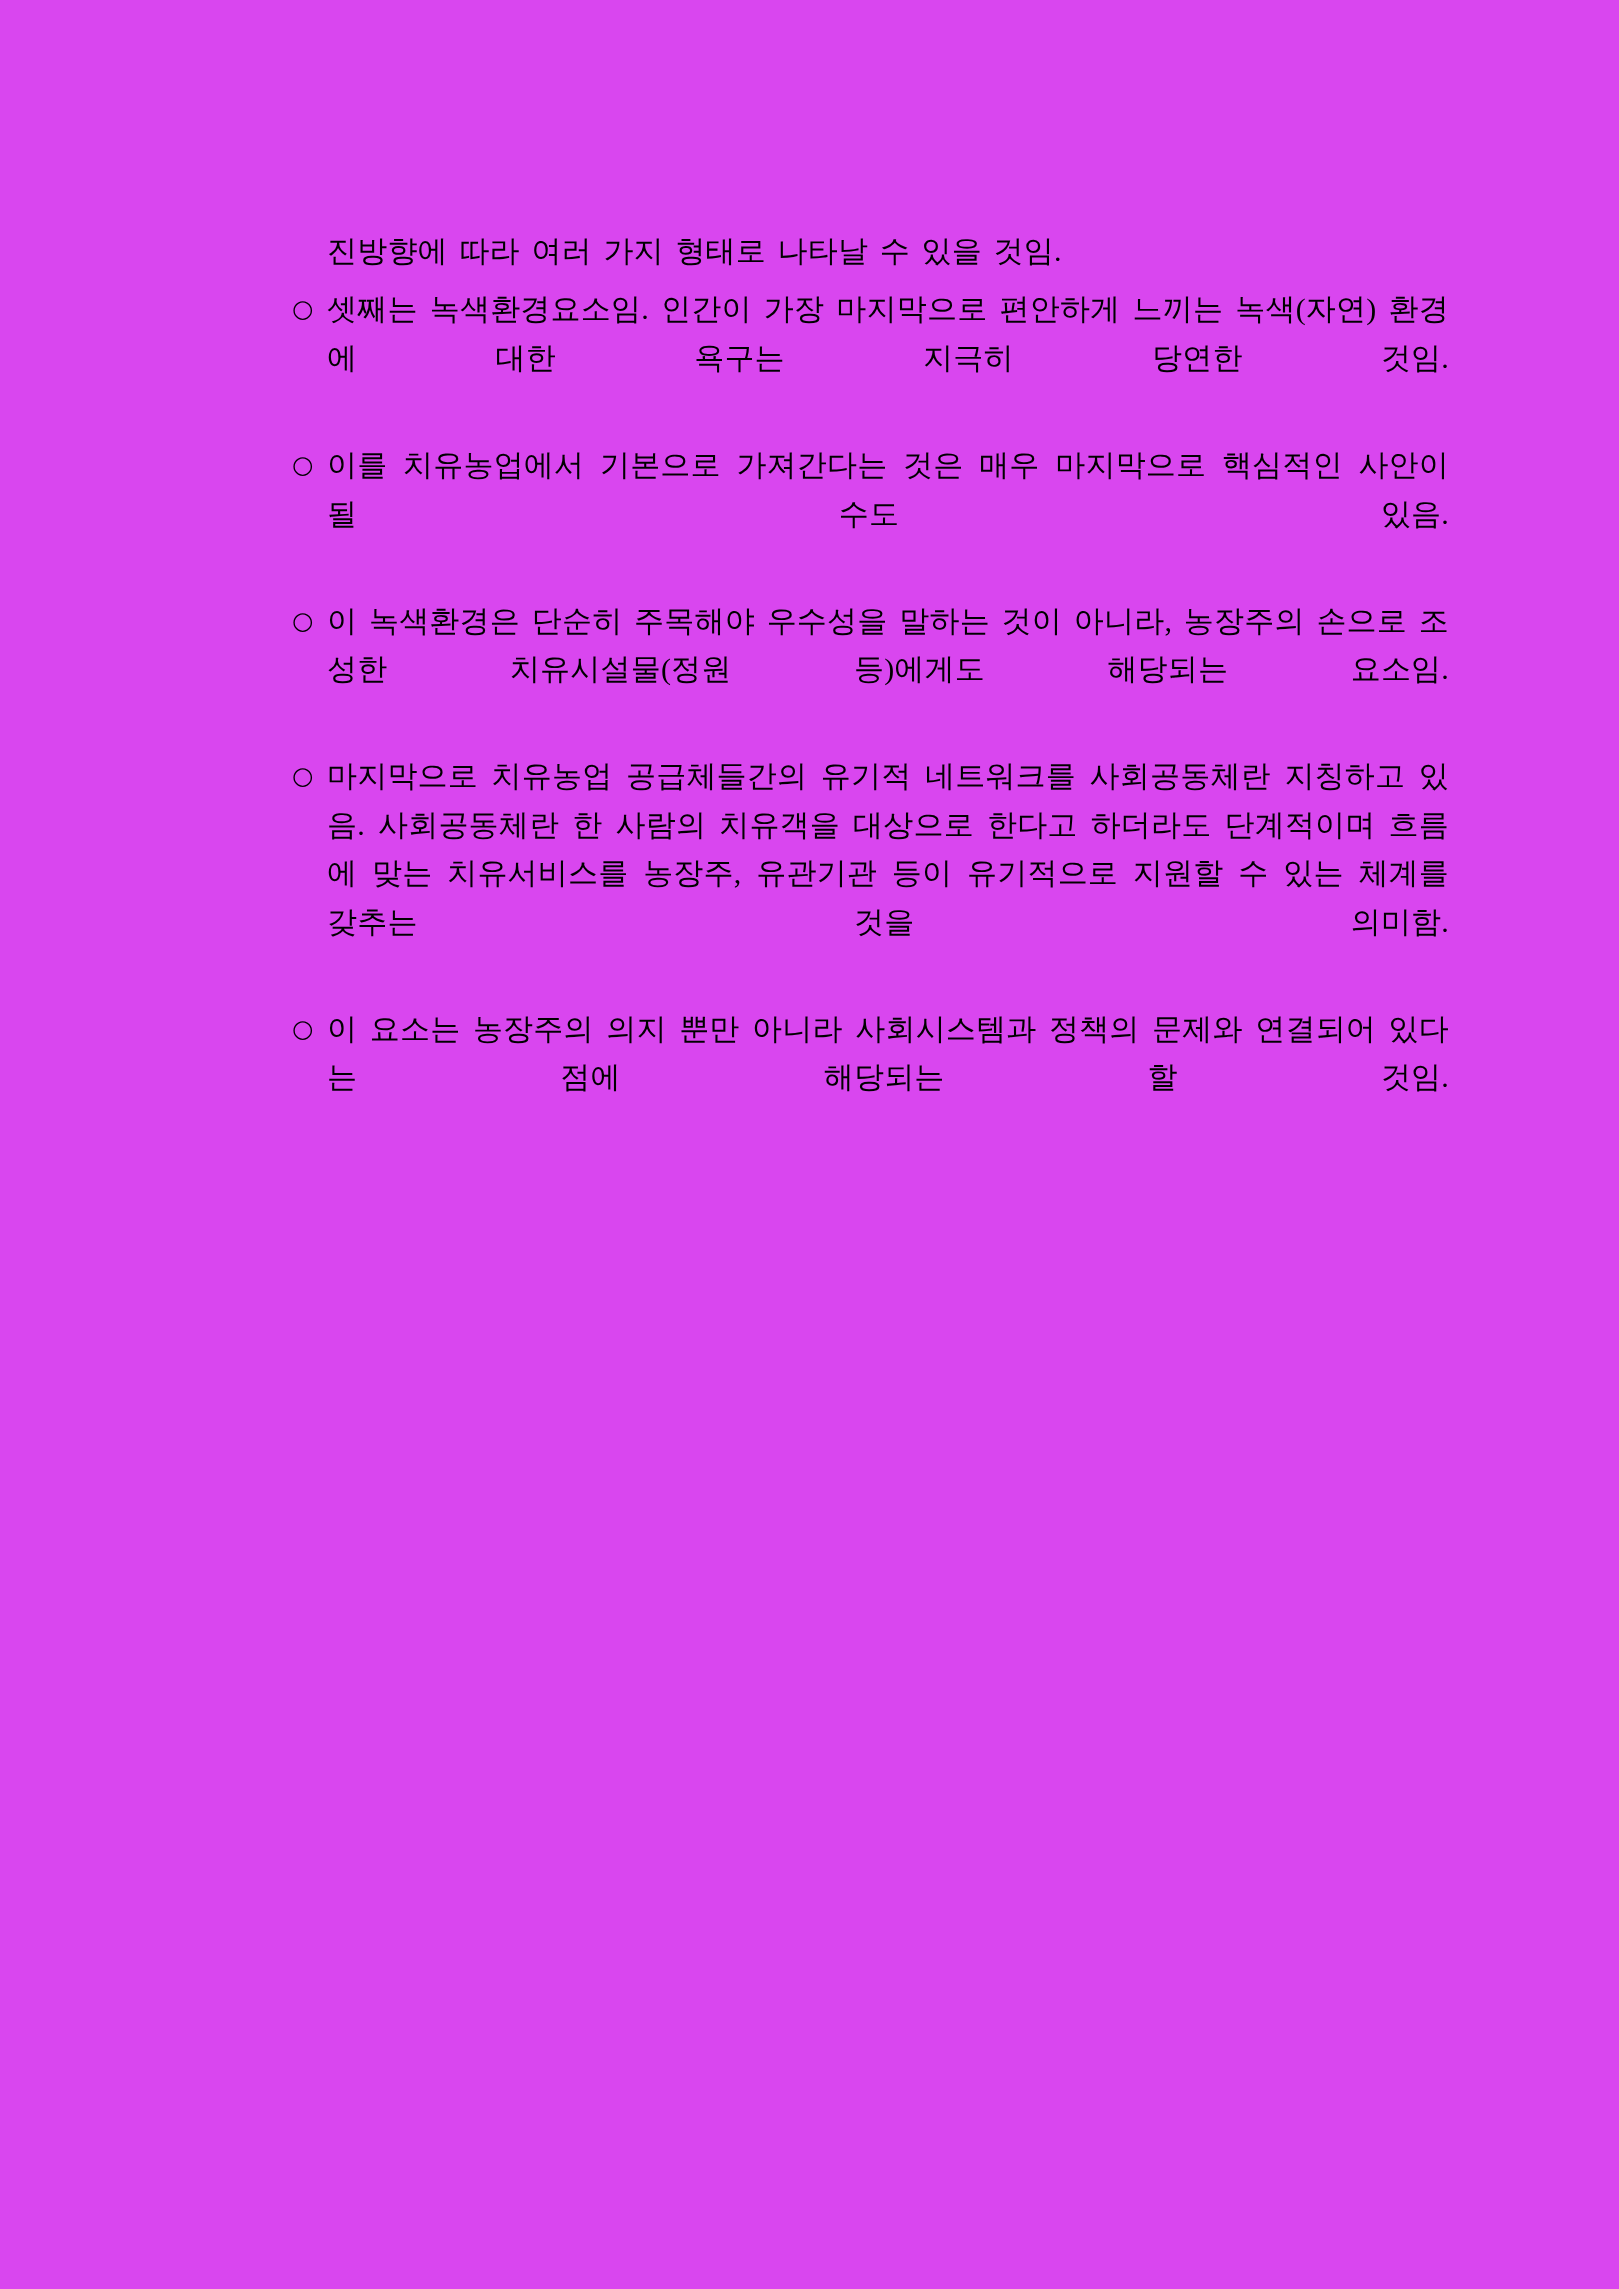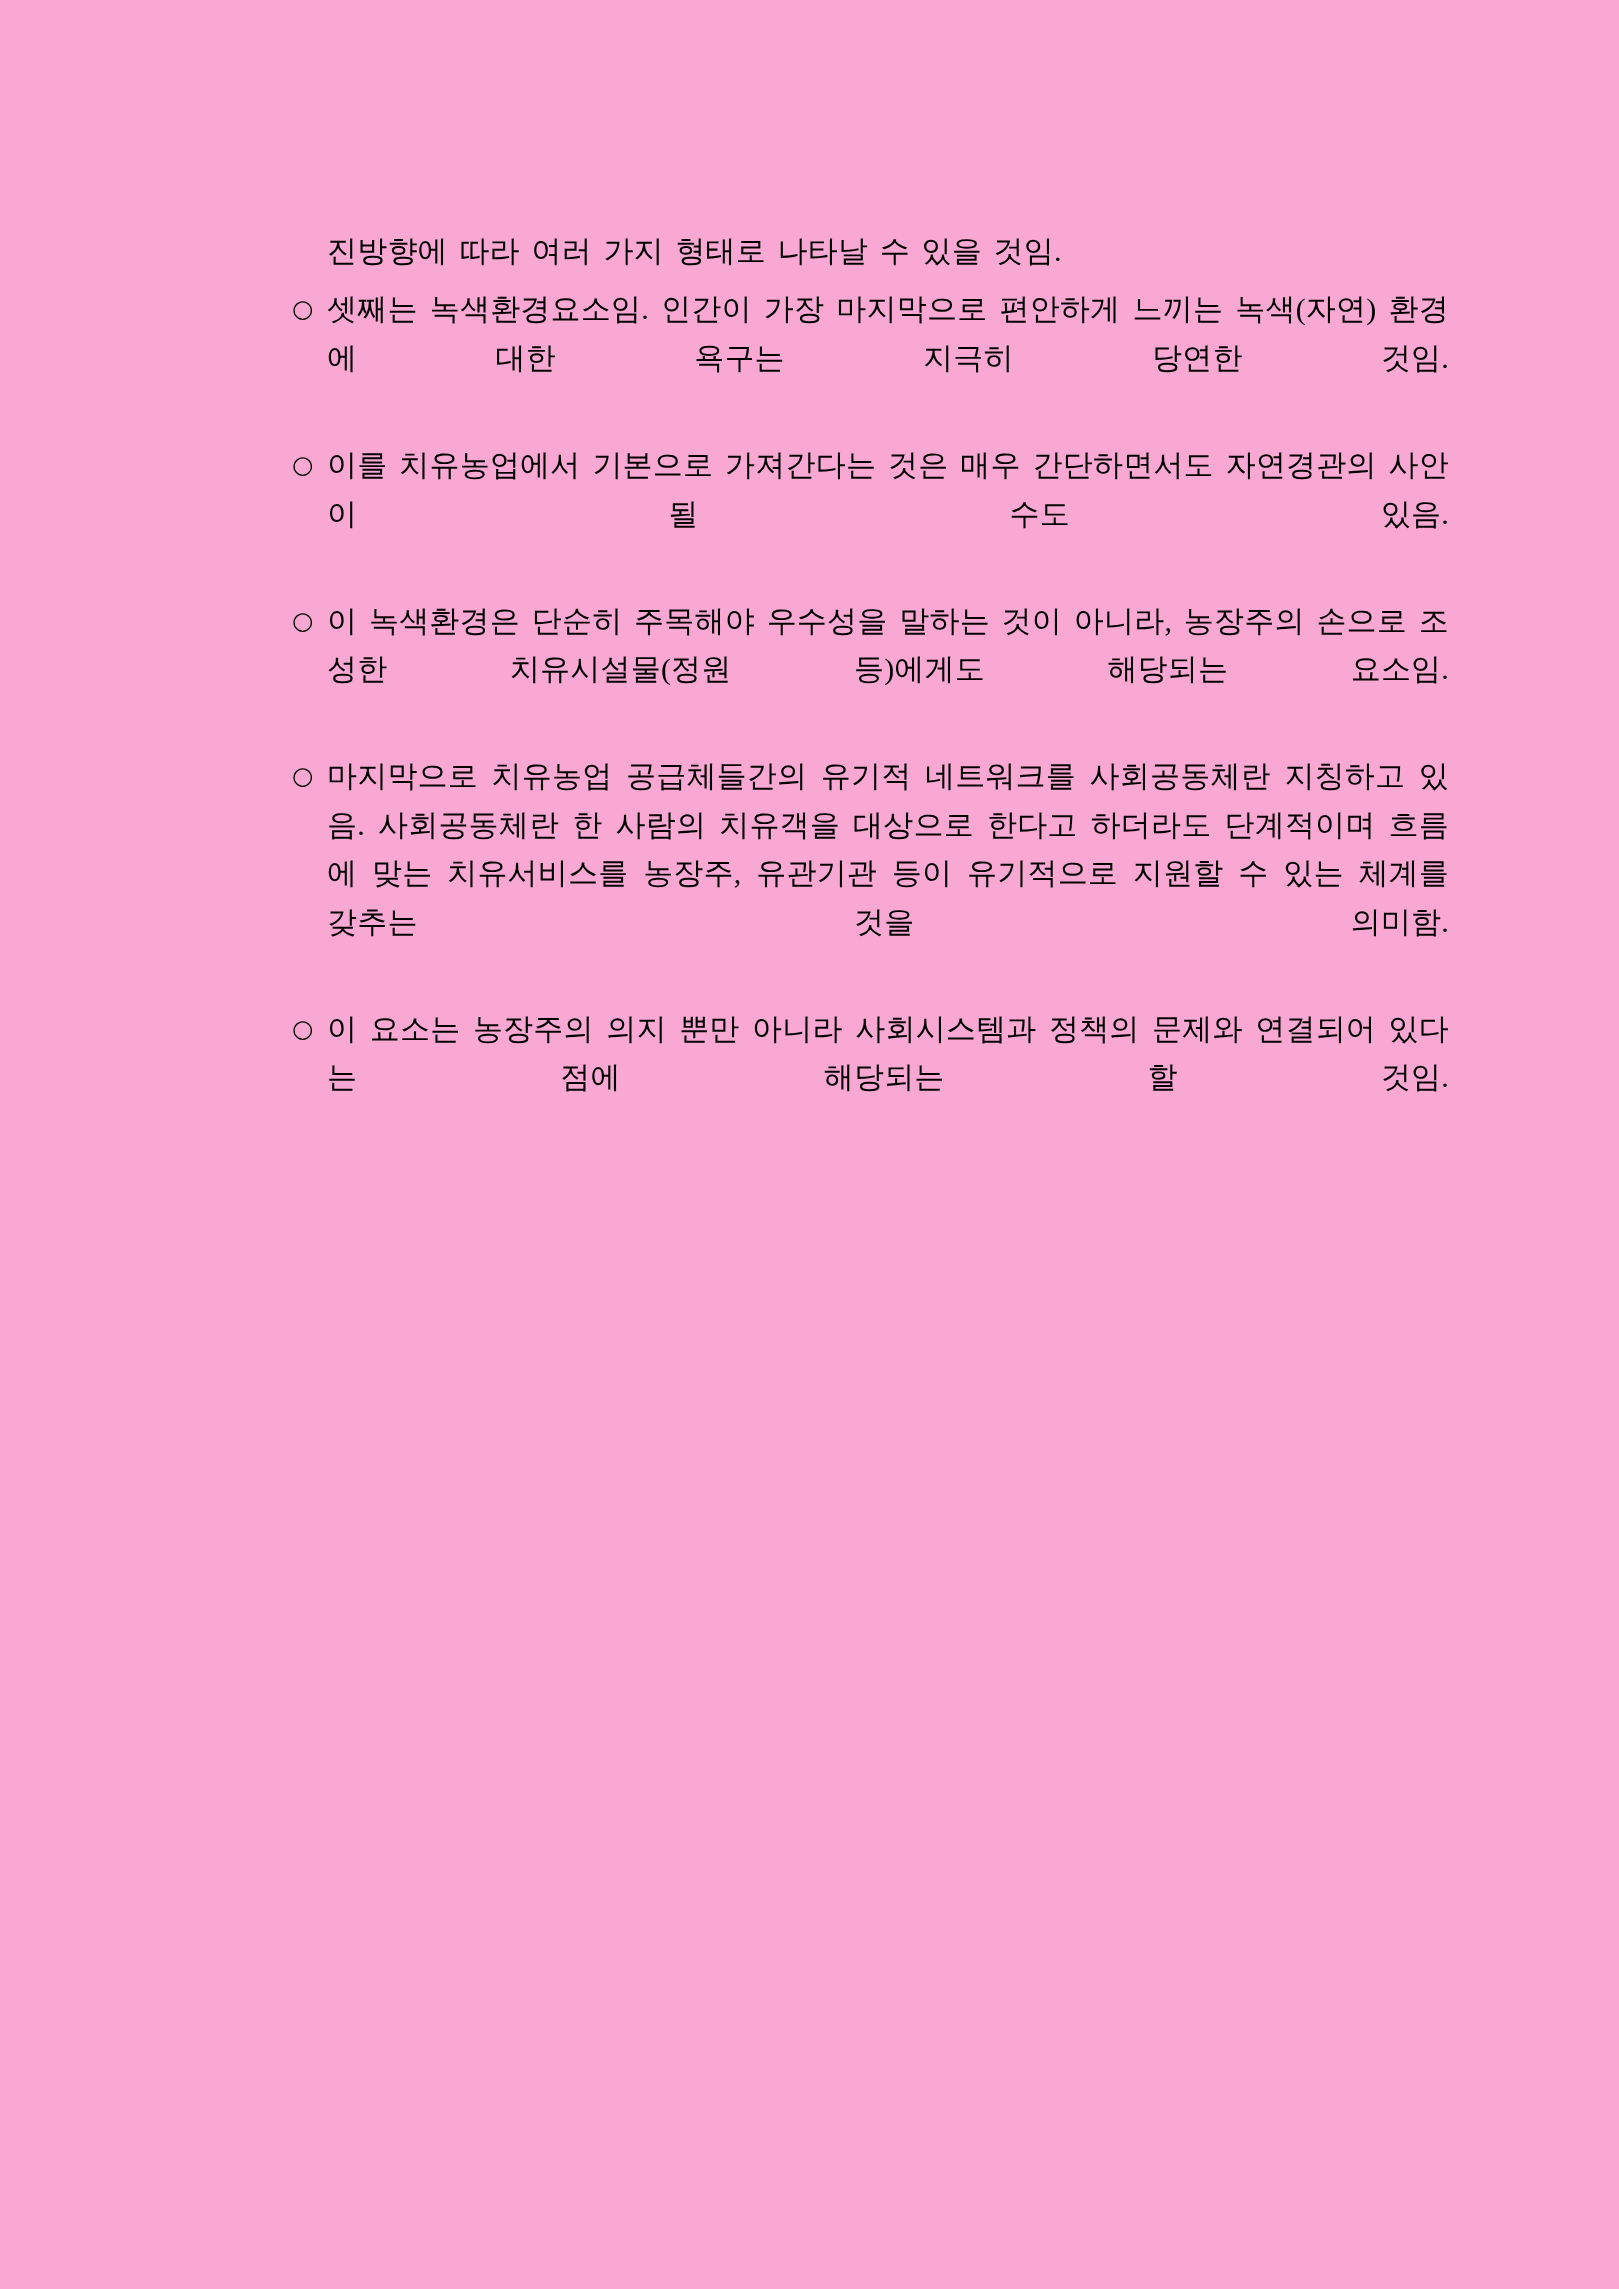--- a/index.html
+++ b/index.html
@@ -3,21 +3,21 @@
 <meta charset="utf-8">
 <style>
   html, body {
     margin: 0;
     padding: 0;
     background: #ffffff;
   }
   .page {
     width: 1619px;
     height: 2290px;
-    background: #f9a8d4;
+    background: #d946ef;
     position: relative;
     box-sizing: border-box;
     font-family: "Liberation Serif", "DejaVu Serif", serif;
     color: #000000;
   }
   .content {
     position: absolute;
     left: 292px;
     top: 227px;
     width: 1157px;
@@ -81,21 +81,21 @@
 
     <ul class="bullet-list">
 
       <li class="bullet-item">
         <span class="bullet-marker">○</span>
         <span class="bullet-text">셋째는 녹색환경요소임. 인간이 가장 마지막으로 편안하게 느끼는 녹색(자연) 환경에 대한 욕구는 지극히 당연한 것임.</span>
       </li>
 
       <li class="bullet-item">
         <span class="bullet-marker">○</span>
-        <span class="bullet-text">이를 치유농업에서 기본으로 가져간다는 것은 매우 간단하면서도 자연경관의 사안이 될 수도 있음.</span>
+        <span class="bullet-text">이를 치유농업에서 기본으로 가져간다는 것은 매우 마지막으로 핵심적인 사안이 될 수도 있음.</span>
       </li>
 
       <li class="bullet-item">
         <span class="bullet-marker">○</span>
         <span class="bullet-text">이 녹색환경은 단순히 주목해야 우수성을 말하는 것이 아니라, 농장주의 손으로 조성한 치유시설물(정원 등)에게도 해당되는 요소임.</span>
       </li>
 
       <li class="bullet-item">
         <span class="bullet-marker">○</span>
         <span class="bullet-text">마지막으로 치유농업 공급체들간의 유기적 네트워크를 사회공동체란 지칭하고 있음. 사회공동체란 한 사람의 치유객을 대상으로 한다고 하더라도 단계적이며 흐름에 맞는 치유서비스를 농장주, 유관기관 등이 유기적으로 지원할 수 있는 체계를 갖추는 것을 의미함.</span>

